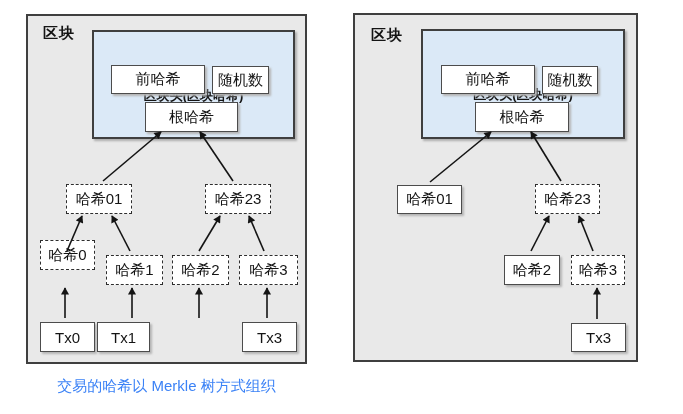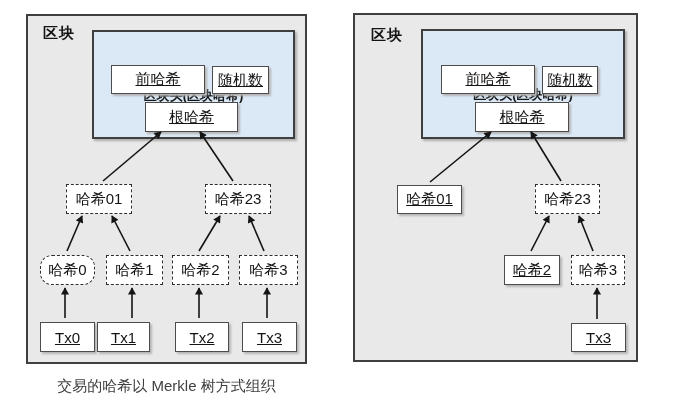--- a/index.html
+++ b/index.html
@@ -18,23 +18,23 @@
     position:absolute;background:var(--header-bg,#dbe9f7);
     border:2px solid var(--panel-border,#3f3f3f);box-sizing:border-box;
     box-shadow:2px 2px 2px #aeaeae;
   }
   .header-title{position:absolute;top:7px;left:0;width:100%;text-align:center;font-weight:bold;font-size:13px;margin-top:48px;}
   .nbox{
     position:absolute;background:var(--box-bg,#ffffff);box-sizing:border-box;
     display:flex;align-items:center;justify-content:center;
     font-size:15px;white-space:nowrap;
   }
-  .solid{border:1px solid var(--box-border,#4c4c4c);box-shadow:2px 2px 2px #b5b5b5;text-decoration:underline;}
+  .solid{border:1px solid var(--box-border,#4c4c4c);box-shadow:2px 2px 2px #b5b5b5;}
   .dashed{border:1px dashed #2e2e2e;}
-  .caption{position:absolute;font-size:15px;color:#404040;}
+  .caption{position:absolute;font-size:15px;color:#3b82f6;}
   #arrows{position:absolute;left:0;top:0;pointer-events:none;z-index:6;}
   #arrows line{stroke:var(--arrow,#141414);stroke-width:1.6;}
   #arrows .ah{fill:var(--arrow,#141414);}
 </style>
 </head>
 <body>
 
 <div id="stage">
 
   <div class="panel" style="left:26px;top:14px;width:281px;height:350px;">
@@ -43,28 +43,27 @@
     <div class="header-box" style="left:64px;top:14px;width:203px;height:109px;">
       <div class="header-title">区块头(区块哈希)</div>
       <div class="nbox solid" style="left:17px;top:33px;width:94px;height:29px;">前哈希</div>
       <div class="nbox solid" style="left:118px;top:34px;width:57px;height:28px;">随机数</div>
       <div class="nbox solid" style="left:51px;top:70px;width:93px;height:30px;">根哈希</div>
     </div>
 
     <div class="nbox dashed" style="left:38px;top:168px;width:66px;height:30px;">哈希01</div>
     <div class="nbox dashed" style="left:177px;top:168px;width:66px;height:30px;">哈希23</div>
 
-    <div class="nbox dashed" style="left:12px;top:239px;width:55px;height:30px;border-radius:12px;">哈希0</div>
+    <div class="nbox dashed" style="left:12px;top:224px;width:55px;height:30px;">哈希0</div>
     <div class="nbox dashed" style="left:78px;top:239px;width:57px;height:30px;text-align:right;">哈希1</div>
     <div class="nbox dashed" style="left:144px;top:239px;width:57px;height:30px;">哈希2</div>
     <div class="nbox dashed" style="left:211px;top:239px;width:59px;height:30px;">哈希3</div>
 
     <div class="nbox solid" style="left:12px;top:306px;width:55px;height:30px;">Tx0</div>
     <div class="nbox solid" style="left:69px;top:306px;width:53px;height:30px;">Tx1</div>
-    <div class="nbox solid" style="left:147px;top:306px;width:54px;height:30px;">Tx2</div>
     <div class="nbox solid" style="left:214px;top:306px;width:55px;height:30px;">Tx3</div>
   </div>
 
   <div class="panel" style="left:353px;top:13px;width:285px;height:349px;">
     <span class="block-label" style="left:16px;top:11px;">区块</span>
 
     <div class="header-box" style="left:66px;top:14px;width:204px;height:110px;">
       <div class="header-title">区块头(区块哈希)</div>
       <div class="nbox solid" style="left:18px;top:34px;width:94px;height:29px;">前哈希</div>
       <div class="nbox solid" style="left:119px;top:35px;width:56px;height:28px;">随机数</div>

